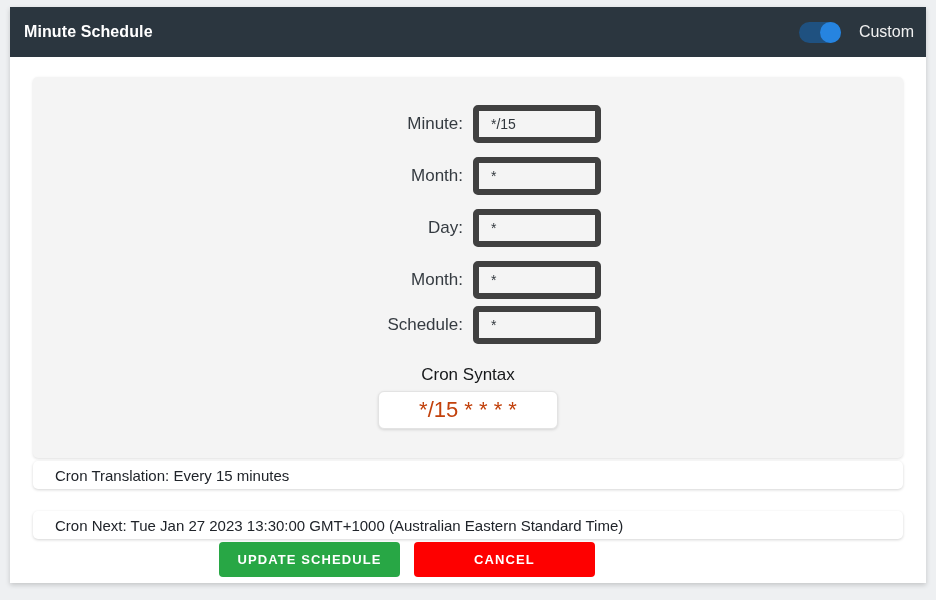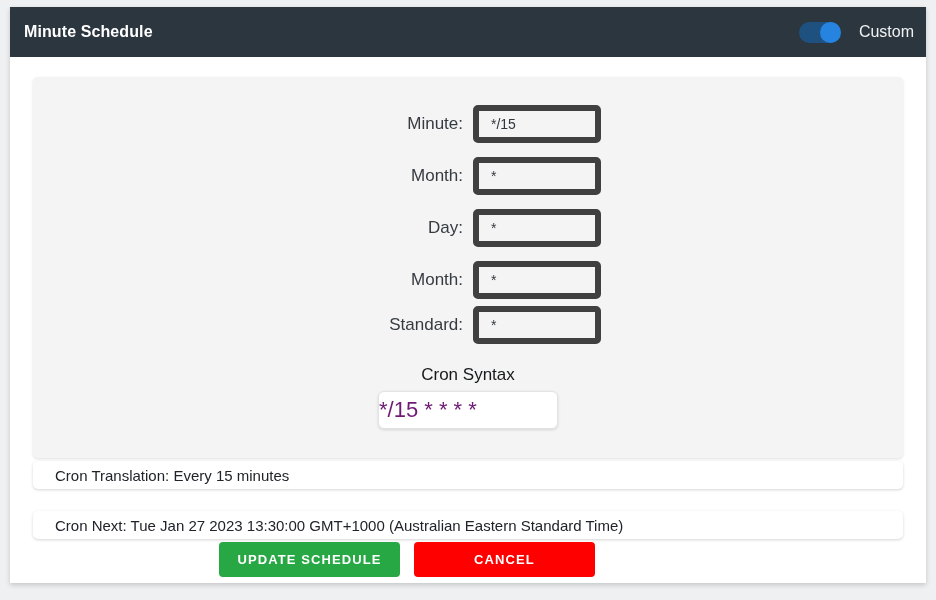--- a/index.html
+++ b/index.html
@@ -128,24 +128,24 @@
     position: absolute;
     left: 345px;
     top: 314px;
     width: 180px;
     height: 38px;
     box-sizing: border-box;
     background: #ffffff;
     border: 1px solid #e3e3e3;
     border-radius: 6px;
     box-shadow: 0 1px 3px rgba(0,0,0,0.13);
-    text-align: left;
+    text-align: center;
     font-family: "Liberation Sans", sans-serif;
     font-size: 22px;
-    color: #701a75;
+    color: #c2410c;
     outline: none;
     padding: 0;
   }
 
   
   .info-bar {
     position: absolute;
     left: 23px;
     width: 870px;
     height: 28px;
@@ -224,21 +224,21 @@
       <div class="field-label">Day:</div>
       <input class="field-input" type="text" value="*" style="">
     </div>
 
     <div class="field-row" style="top:184px">
       <div class="field-label">Month:</div>
       <input class="field-input" type="text" value="*" style="">
     </div>
 
     <div class="field-row" style="top:229px">
-      <div class="field-label">Standard:</div>
+      <div class="field-label">Schedule:</div>
       <input class="field-input" type="text" value="*" style="">
     </div>
 
     <div class="cron-syntax-heading">Cron Syntax</div>
     <input class="cron-syntax-box" type="text" value="*/15 * * * *" style="">
   </div>
 
   <div class="info-bar" id="bar-translation">
     <span>Cron Translation: Every 15 minutes</span>
   </div>

